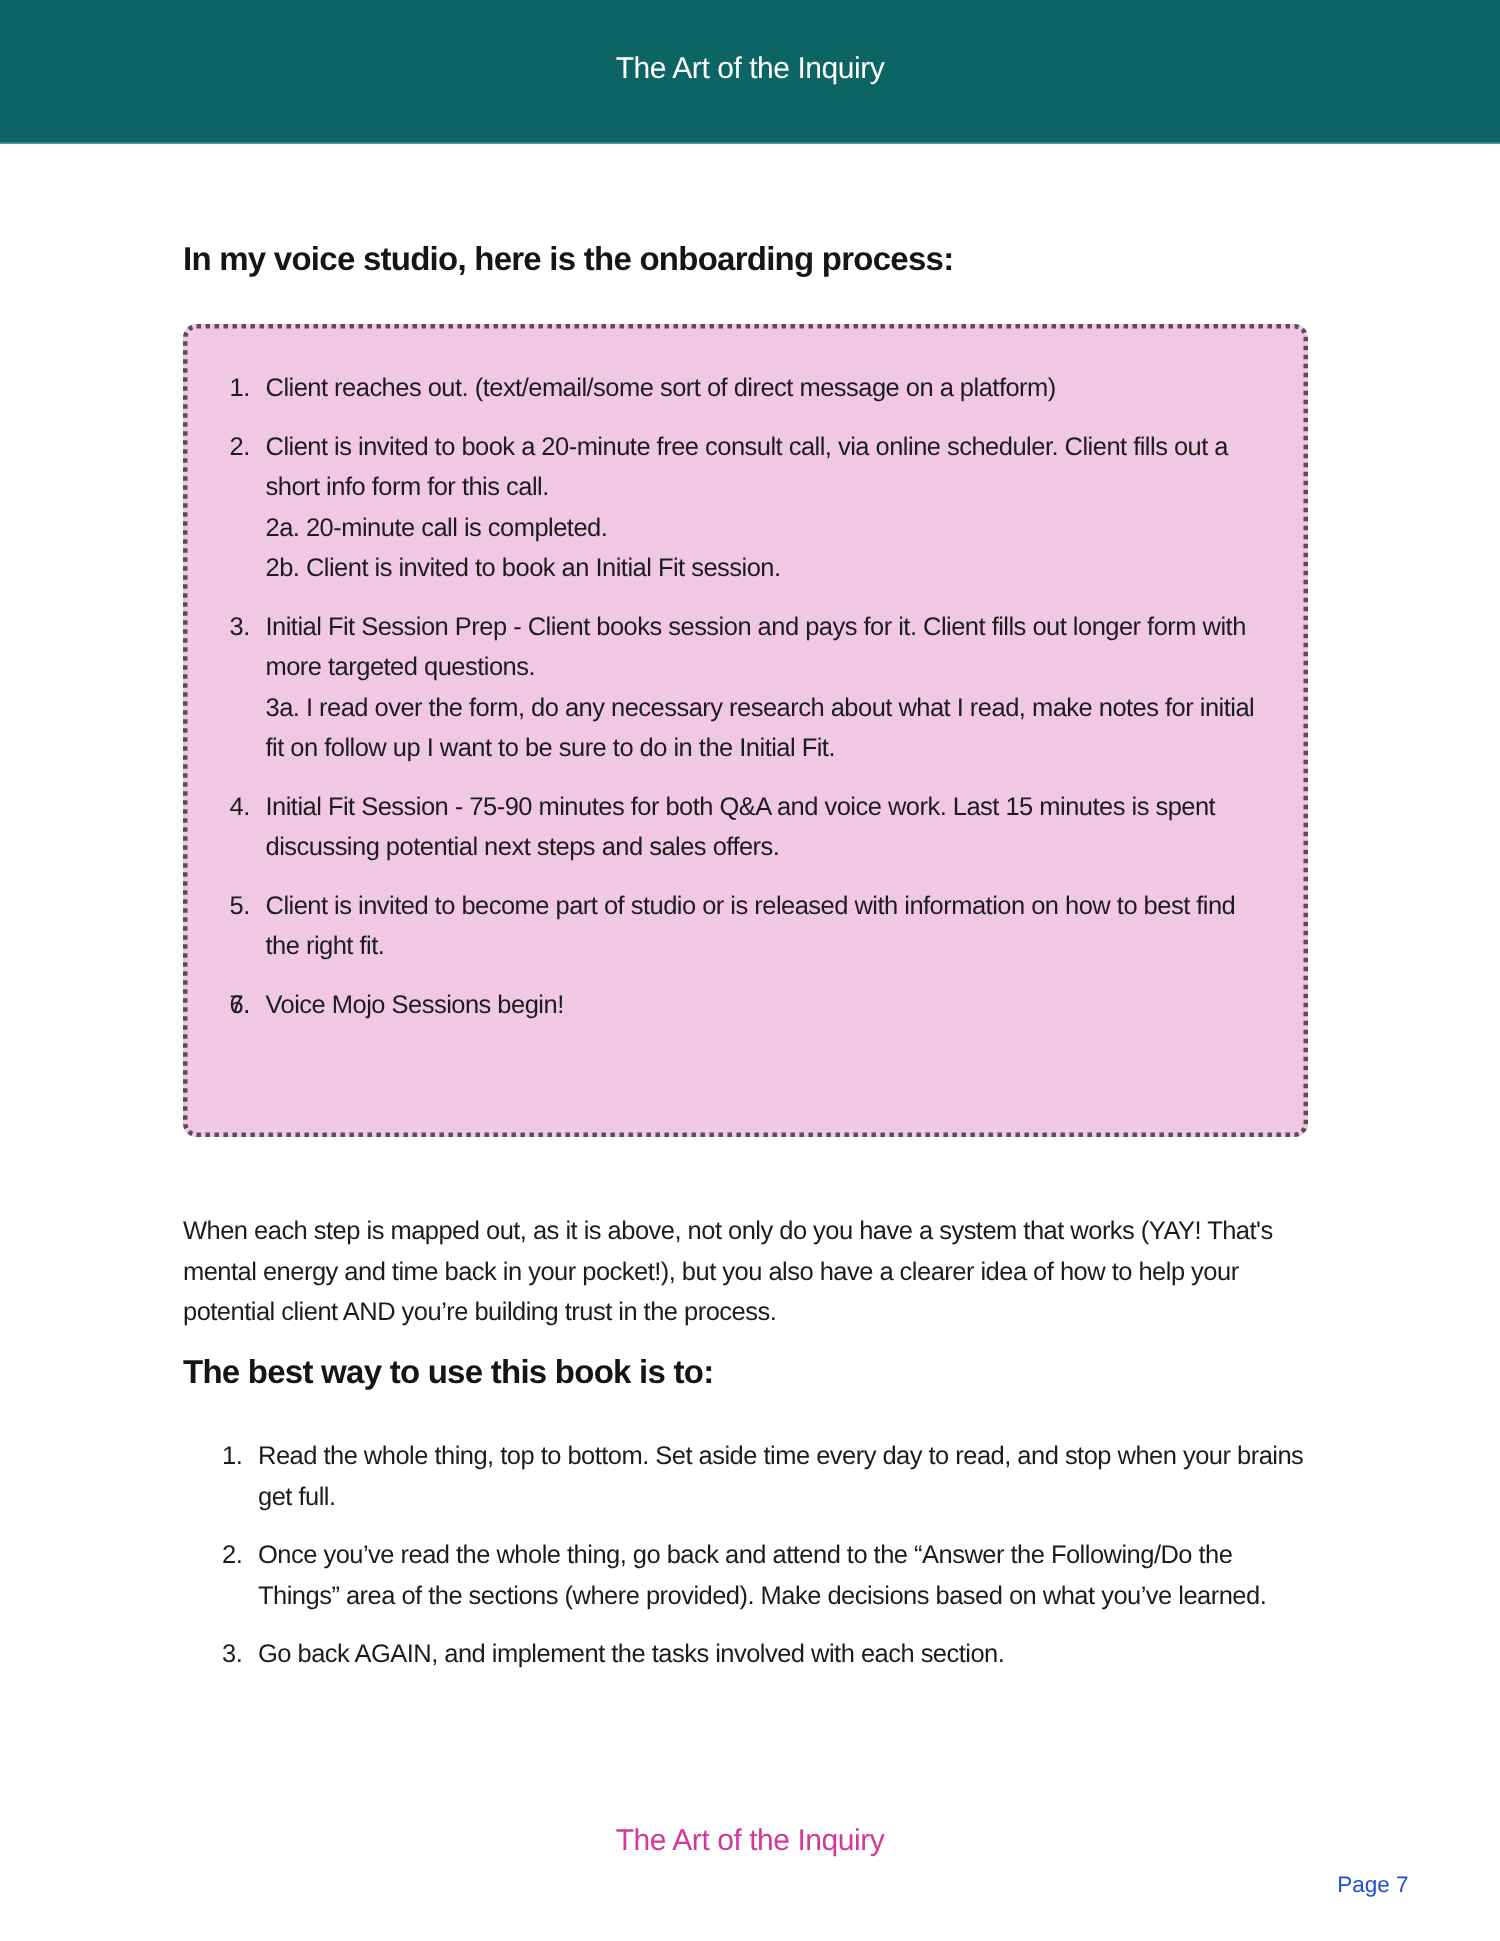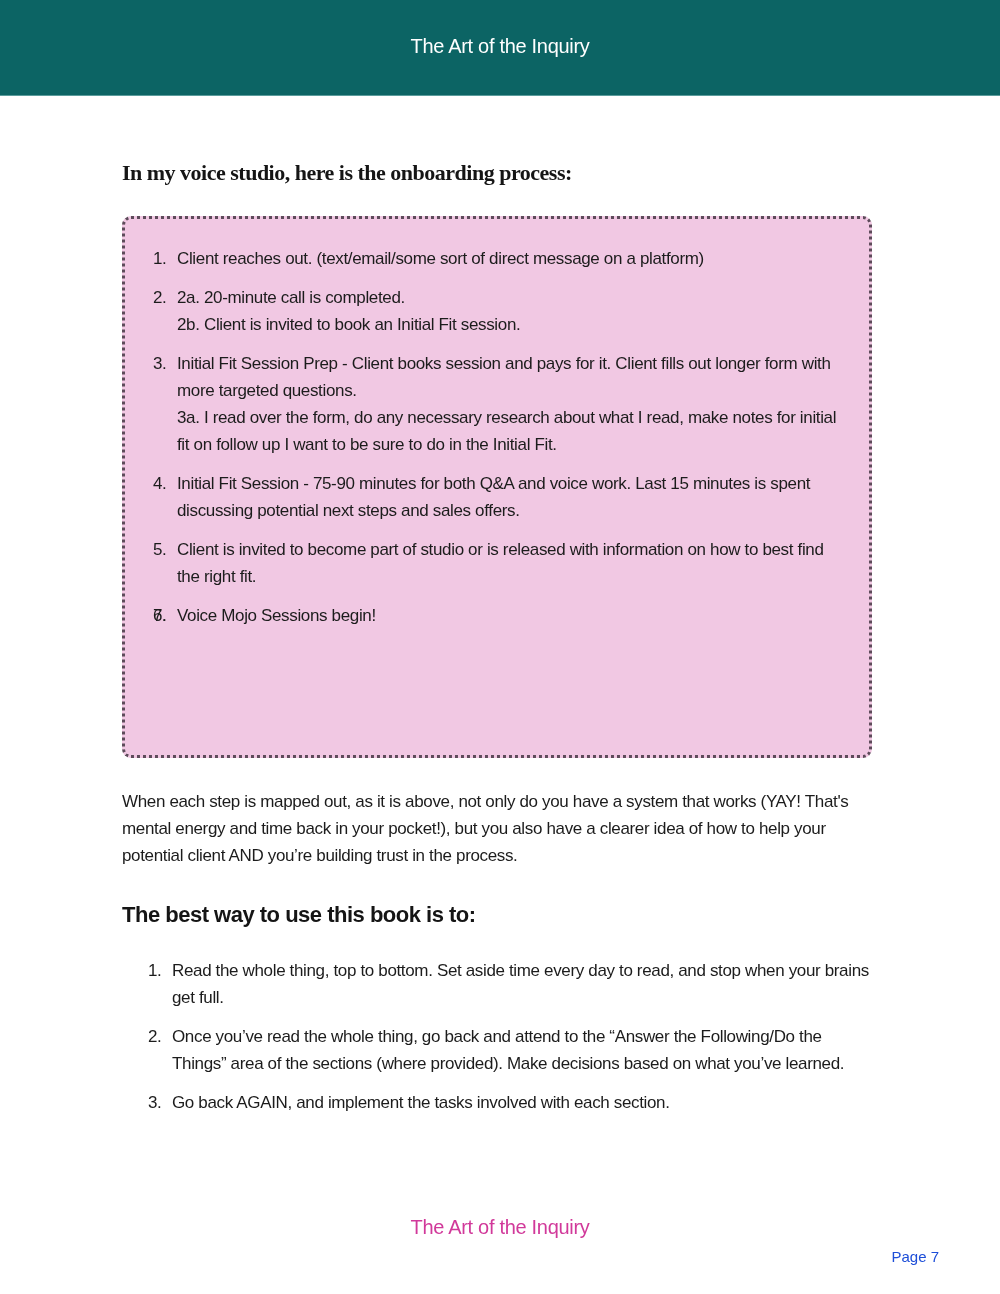--- a/index.html
+++ b/index.html
@@ -33,21 +33,21 @@
       letter-spacing: -0.3px;
     }
     .section-heading {
       position: absolute;
       left: 122px;
       font-size: 22px;
       font-weight: bold;
       color: #151515;
       letter-spacing: -0.5px;
     }
-    #h1 { top: 160px; font-family: Liberation Serif, serif; }
+    #h1 { top: 160px; }
     #h2 { top: 902px; }
 
     .callout-box {
       position: absolute;
       left: 122px; top: 216px;
       width: 750px;
       height: 542px;
       background: #f1c8e3;
       border: 3px dotted #5d4b5a;
       border-radius: 9px;
@@ -72,21 +72,21 @@
     .num {
       position: absolute;
       left: 0;
       top: 0;
     }
     .sub {
       display: block;
     }
     .body-para {
       position: absolute;
-      left: 122px; top: 788px;
+      left: 122px; top: 807px;
       width: 755px;
       font-size: 17px;
       line-height: 27px;
       letter-spacing: -0.35px;
     }
     ol.usage {
       margin: 0;
       padding: 0;
       list-style: none;
       position: absolute;
@@ -120,20 +120,21 @@
 <div class="section-heading" id="h1">In my voice studio, here is the onboarding process:</div>
 
 <div class="callout-box">
   <ol class="steps">
     <li>
       <span class="num">1.</span>
       <span>Client reaches out. (text/email/some sort of direct message on a platform)</span>
     </li>
     <li>
       <span class="num">2.</span>
+      <span>Client is invited to book a 20-minute free consult call, via online scheduler. Client fills out a short info form for this call.</span>
       <span class="sub">2a. 20-minute call is completed.</span>
       <span class="sub">2b. Client is invited to book an Initial Fit session.</span>
     </li>
     <li>
       <span class="num">3.</span>
       <span>Initial Fit Session Prep - Client books session and pays for it. Client fills out longer form with more targeted questions.</span>
       <span class="sub">3a. I read over the form, do any necessary research about what I read, make notes for initial fit on follow up I want to be sure to do in the Initial Fit.</span>
     </li>
     <li>
       <span class="num">4.</span>

